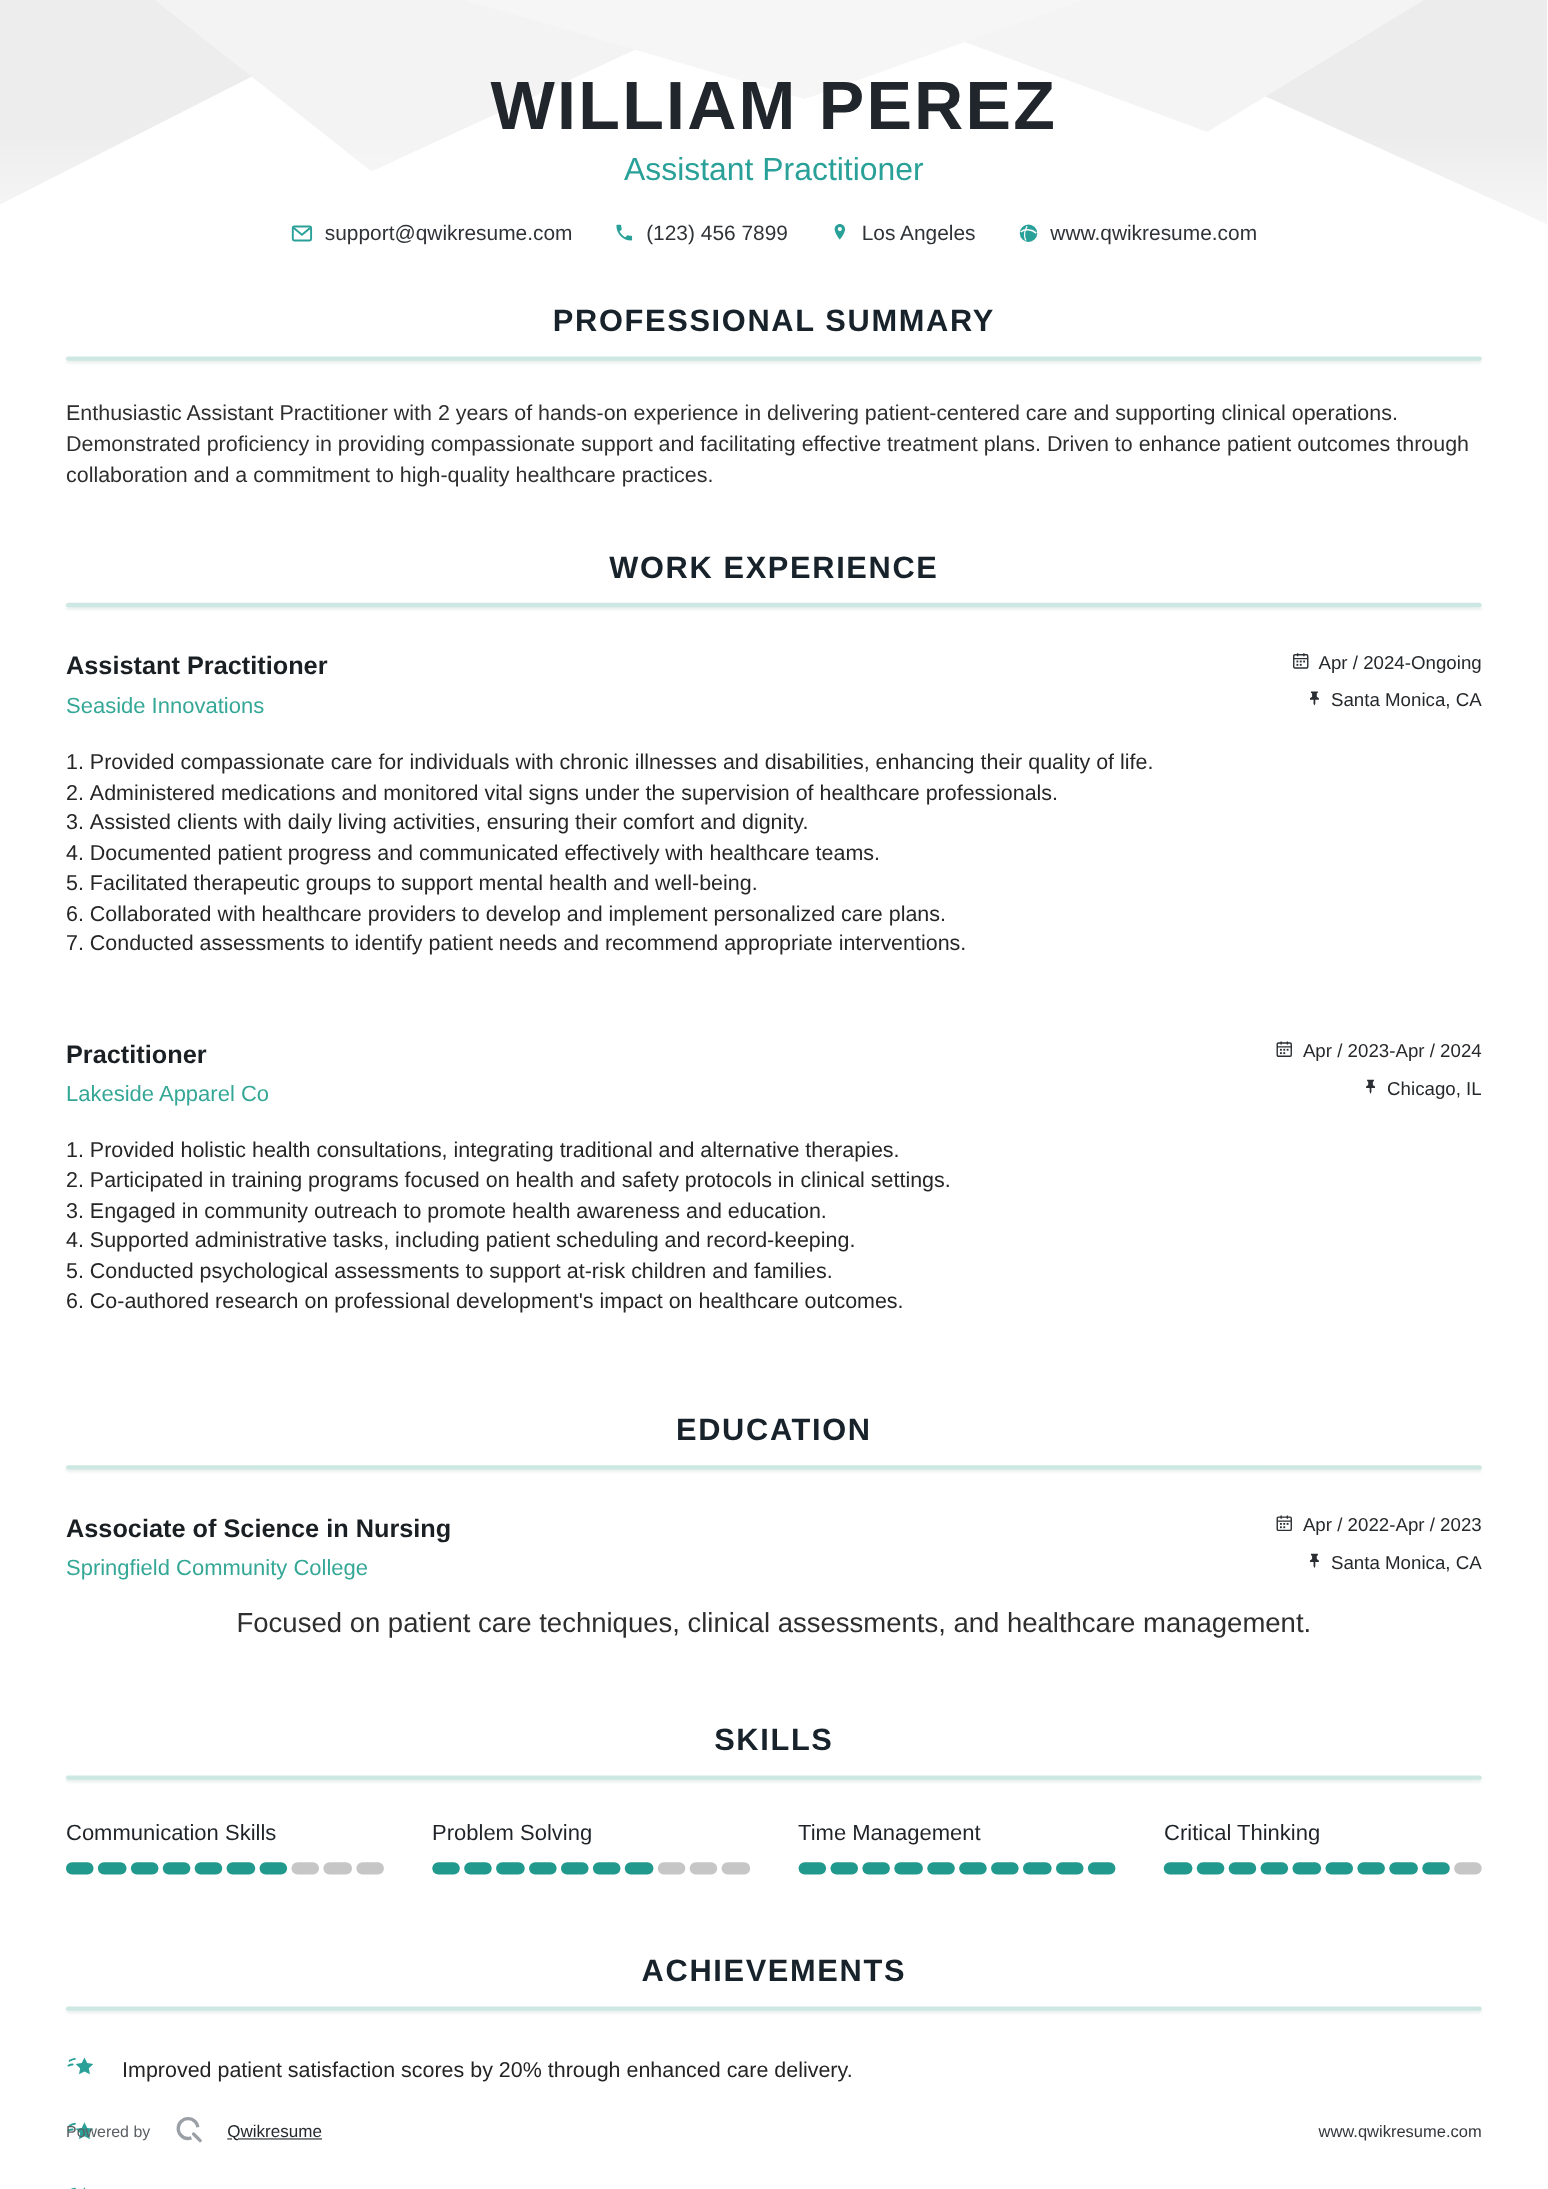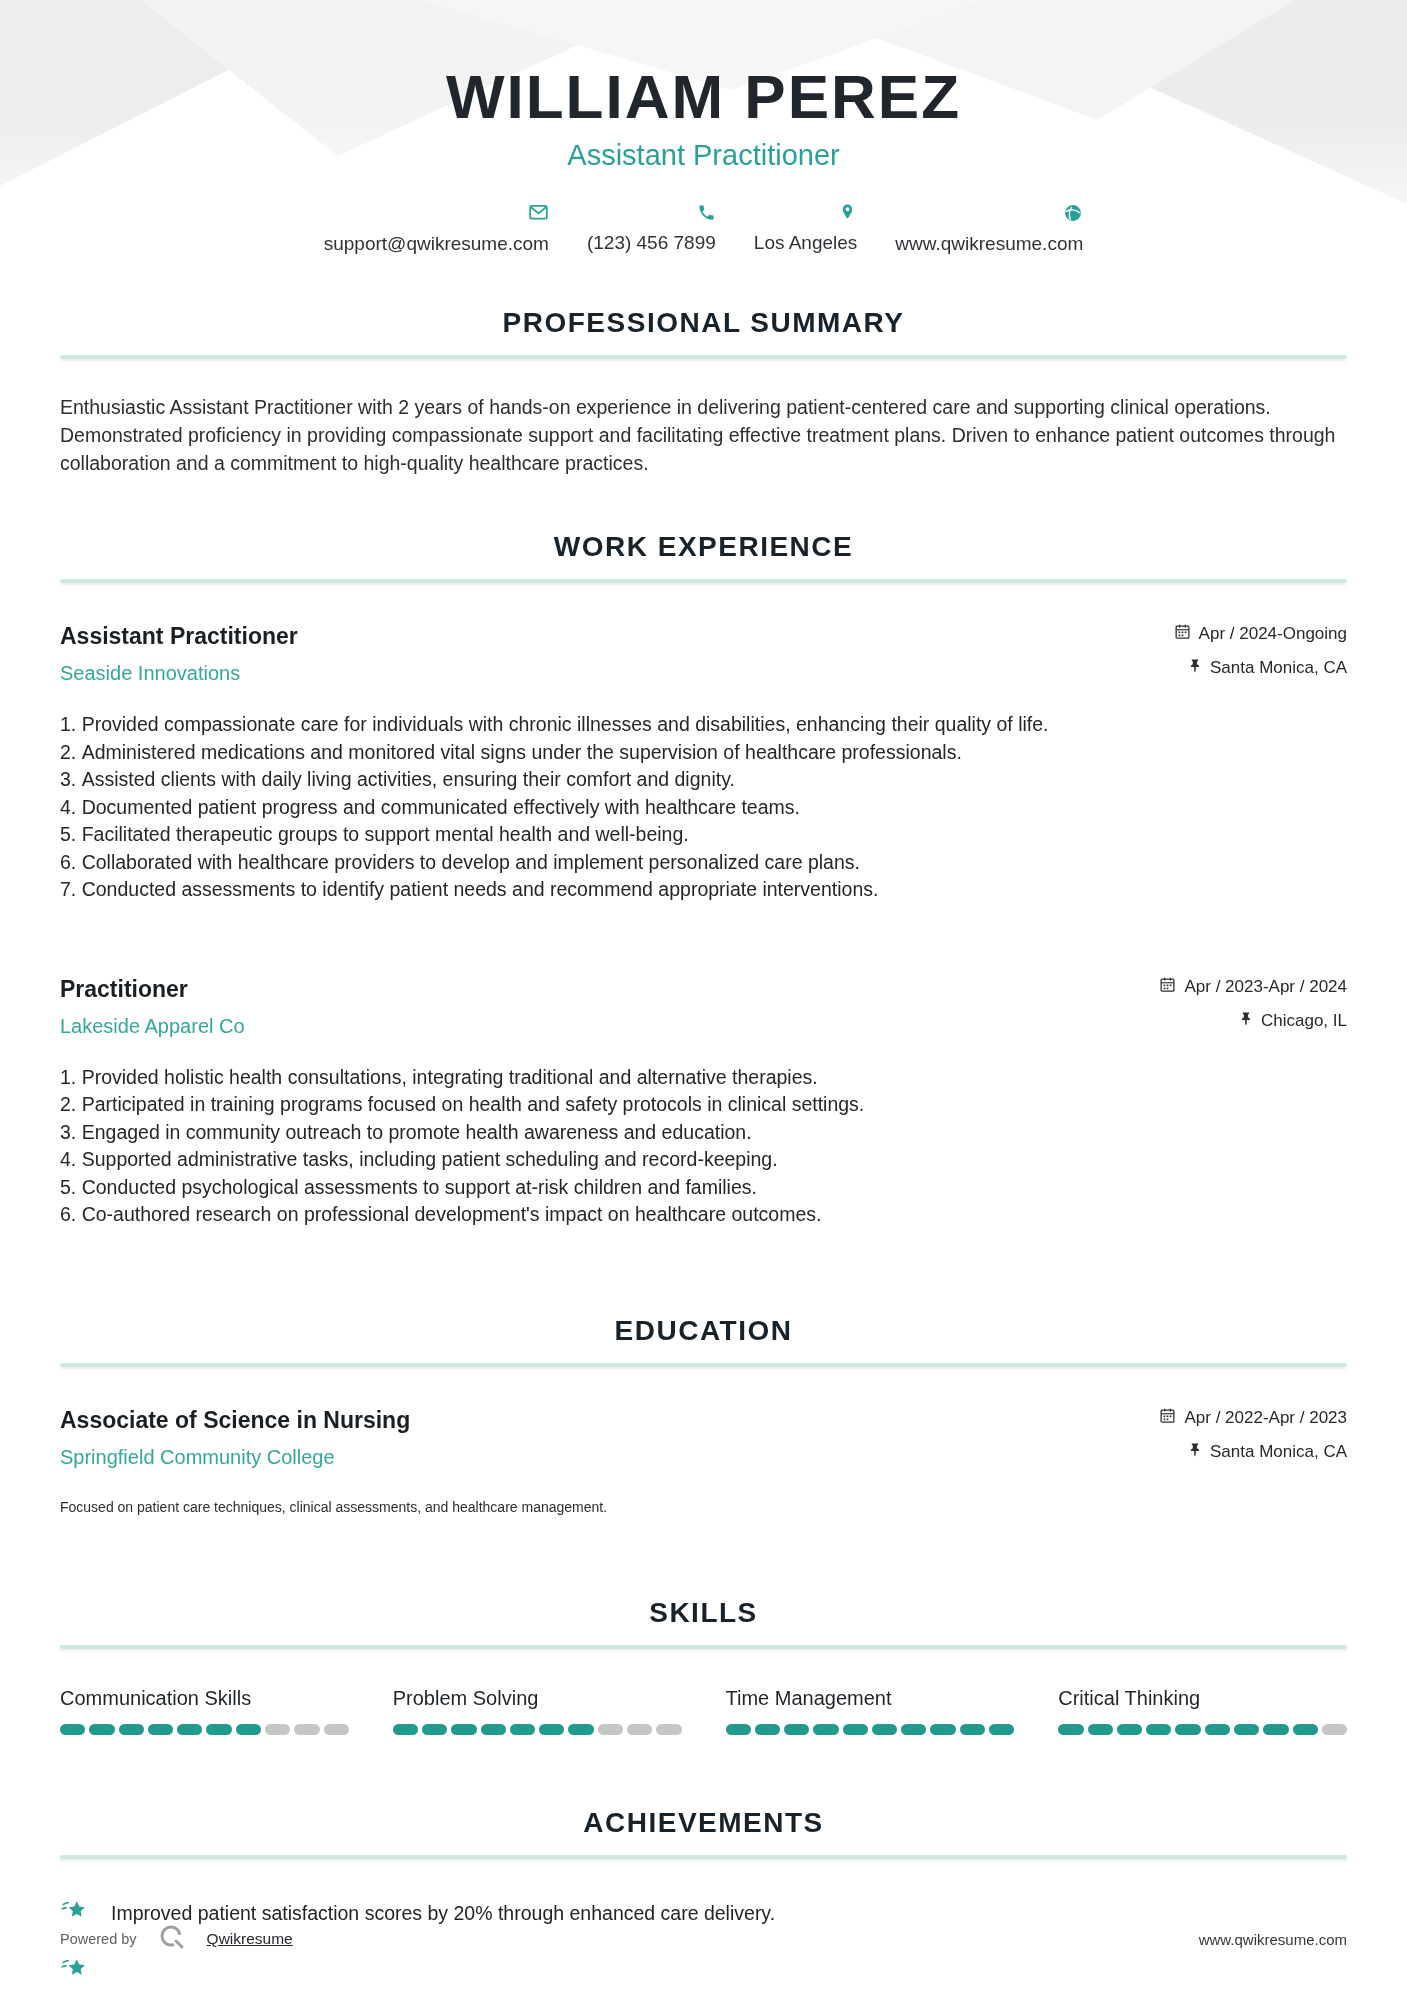--- a/index.html
+++ b/index.html
@@ -21,21 +21,21 @@
   .s5 { background:#f6f6f7; clip-path:polygon(30% 0, 70% 0, 52% 30%); }
   .s6 { background:linear-gradient(180deg, rgba(255,255,255,0) 40%, #ffffff 92%); }
 
   .content { position:relative; padding:12px 60px; }
 
   
   .header { text-align:center; padding-top:52px; }
   .name { font-size:62px; font-weight:bold; letter-spacing:2px; color:#20262b; line-height:1.05; }
   .role { font-size:29px; color:#2aa198; margin-top:10px; font-weight:500; }
   .contact-row { display:flex; justify-content:center; align-items:center; gap:38px; margin-top:30px; }
-  .contact-item { display:flex; align-items:flex-end; gap:10px; font-size:19px; color:#2f3337; font-weight:500; cursor:pointer;flex-direction:column; }
+  .contact-item { display:flex; align-items:flex-start; gap:10px; font-size:19px; color:#2f3337; font-weight:500; cursor:pointer; }
   .contact-item svg { display:block; }
 
   
   .section-heading { text-align:center; font-size:28px; font-weight:bold; letter-spacing:1.5px; color:#17222b; }
   .divider { height:4px; background:#cde8e2; border-radius:2px; margin-top:16px; box-shadow:0 2px 3px rgba(120,160,150,0.18); }
 
   .summary-section { margin-top:52px; }
   .summary-text { margin-top:34px; font-size:19.5px; line-height:28px; color:#2e2e2e; }
 
   .work-section { margin-top:54px; }
@@ -43,21 +43,21 @@
   .skills-section { margin-top:76px; }
   .ach-section { margin-top:72px; }
 
   
   .entry { margin-top:40px; }
   .entry-head { display:flex; justify-content:space-between; align-items:flex-start; }
   .entry-title { font-size:23px; font-weight:bold; color:#1a1f24; }
   .entry-company { font-size:20px; color:#35a796; margin-top:12px; }
   .entry-meta { text-align:right; font-size:17px; color:#26292c; white-space:nowrap; }
   .meta-line { display:flex; justify-content:flex-end; align-items:center; gap:8px; margin-bottom:13px; }
-  .entry-desc { margin-top:18px; font-size:14px; line-height:28px; color:#2e2e2e; }
+  .entry-desc { margin-top:18px; font-size:25px; line-height:28px; color:#2e2e2e;text-align:center; }
 
   ol.bullets { margin-top:20px; list-style:decimal; list-style-position:inside; }
   ol.bullets li { font-size:19.5px; line-height:27.5px; color:#262626; }
 
   
   .skills-grid { display:flex; gap:44px; margin-top:38px; }
   .skill-col { flex:1; }
   .skill-label { font-size:20px; color:#1f2429; }
   .skill-bar { display:flex; gap:4px; margin-top:14px; }
   .seg { flex:1; height:11px; border-radius:5.5px; background:#c6c6c6; }

